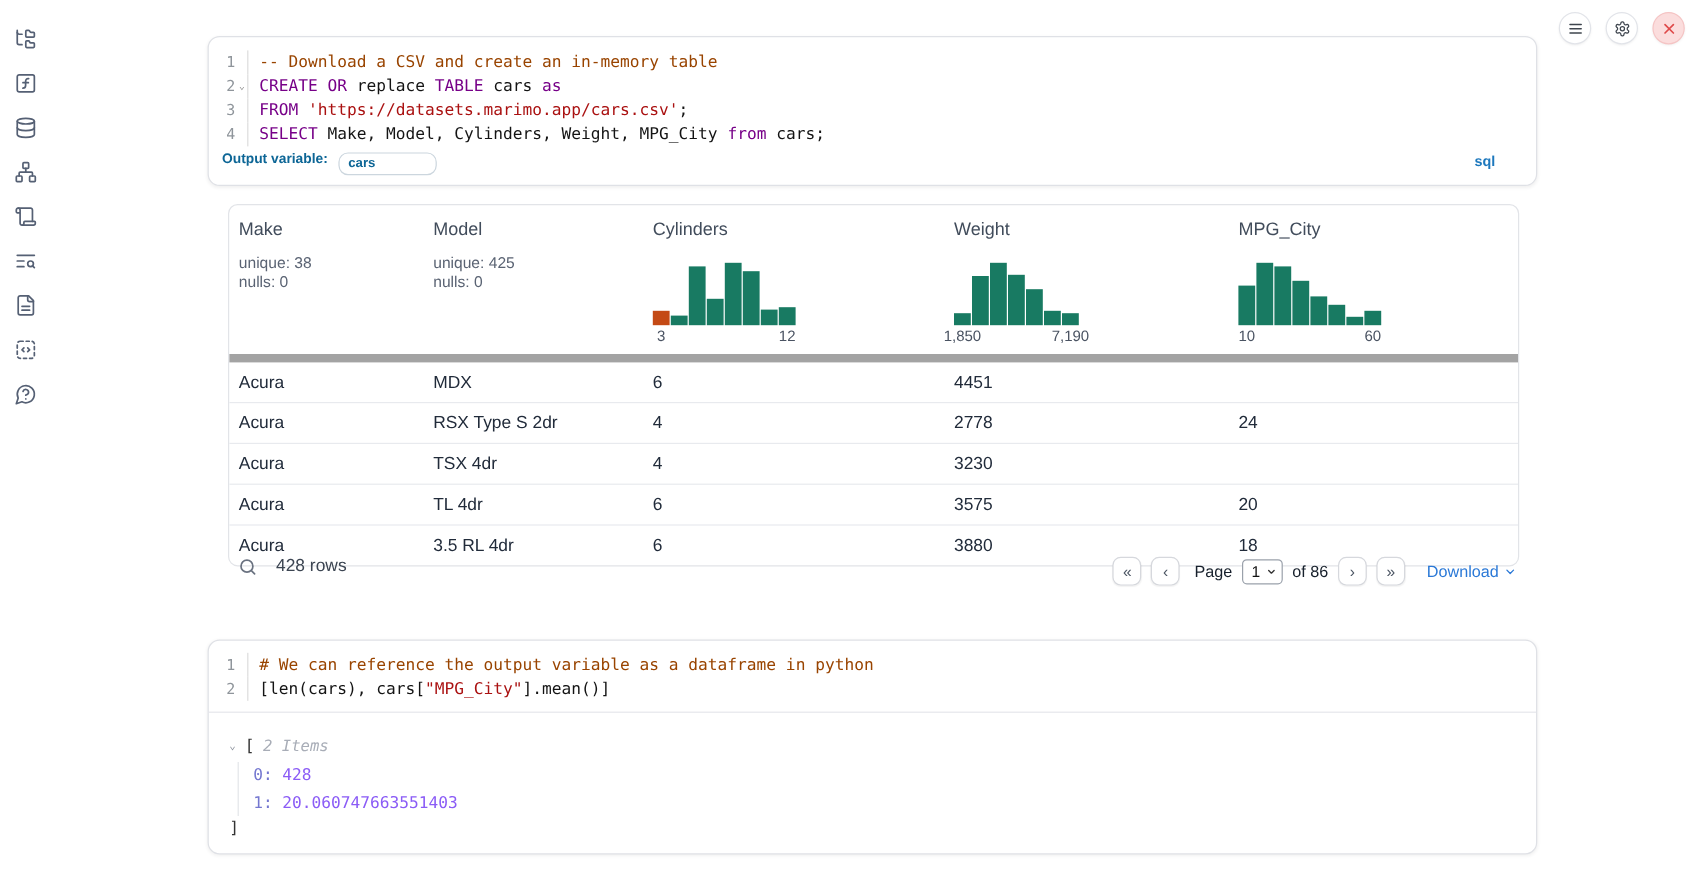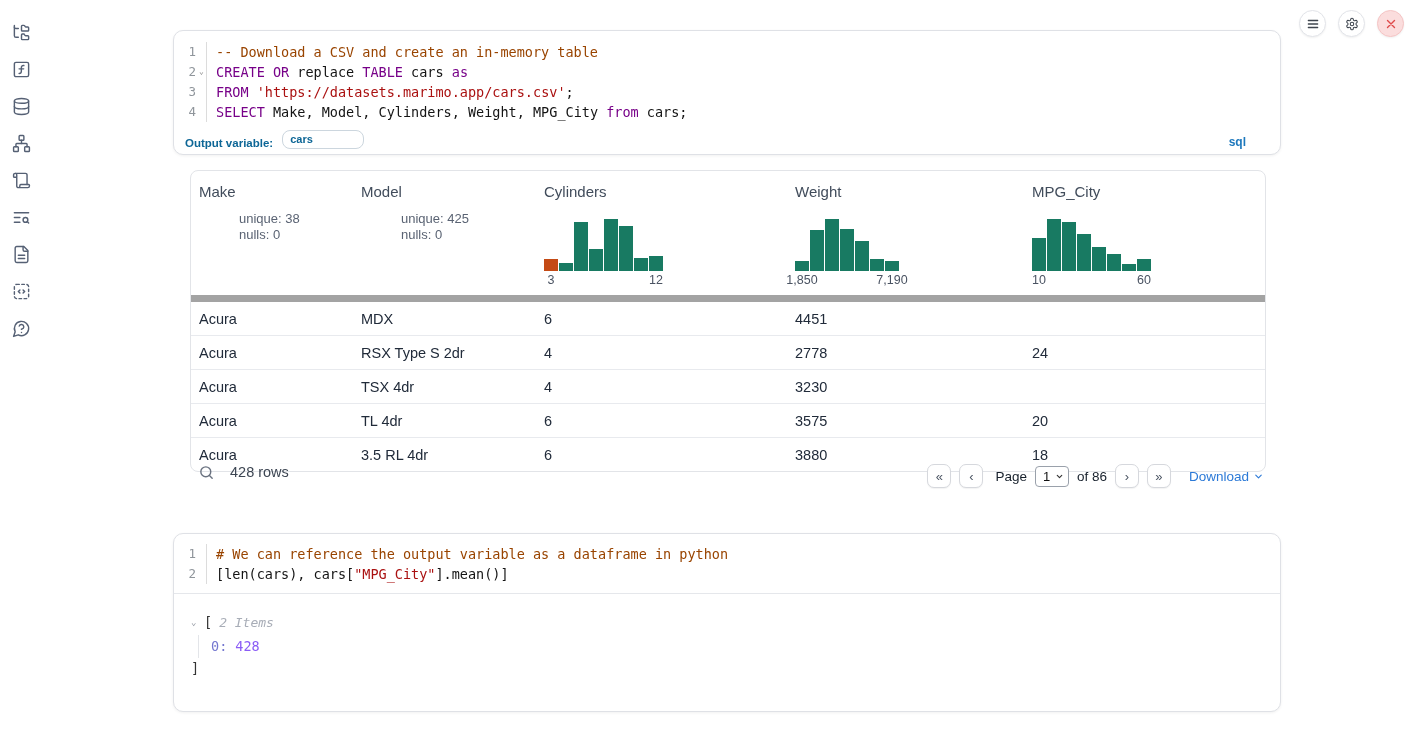--- a/index.html
+++ b/index.html
@@ -25,31 +25,31 @@
   .cell-py .code-block{padding-top:10px;}
   .code-line{display:flex;height:20px;line-height:20px;}
   .gutter{flex:0 0 32px;width:32px;display:flex;justify-content:flex-end;align-items:center;border-right:1px solid #dcdcdc;color:#8f959b;font-size:12.5px;}
   .fold{width:9px;font-size:8px;color:#888;text-align:center;margin-left:1px;}
   .ltext{padding-left:9px;white-space:pre;}
   .tok-comment{color:#994400;}
   .tok-keyword{color:#770088;}
   .tok-string{color:#aa1111;}
   .tok-plain{color:#141414;}
 
-  .sql-footer{position:absolute;left:0;right:0;bottom:5px;height:22px;display:flex;align-items:flex-end;padding:0 34px 0 11px;}
+  .sql-footer{position:absolute;left:0;right:0;bottom:5px;height:22px;display:flex;align-items:flex-start;padding:0 34px 0 11px;}
   .ov-label{font-size:11.5px;font-weight:bold;color:#0d6696;}
   .ov-input{margin-left:9px;width:66px;height:17px;line-height:17px;border:1px solid #ccd6de;border-radius:8px;padding:0 7px;font-size:11px;font-weight:bold;color:#0d6696;}
   .lang-badge{margin-left:auto;font-size:12px;font-weight:bold;color:#1d78bd;}
 
   
   .table-card{position:absolute;left:190px;top:170px;width:1074px;border:1px solid #e2e4e8;border-radius:8px;background:#fff;box-sizing:content-box;overflow:hidden;}
   .t-header{display:grid;grid-template-columns:162px 183px 251px 237px 241px;height:124px;border-bottom:7px solid #a3a3a3;}
   .hcell{position:relative;padding:12px 8px 6px 8px;box-sizing:border-box;}
   .hname{font-size:15px;color:#414c5b;font-weight:500;}
-  .hstat{font-size:13px;color:#5a6373;line-height:16px;margin-left:40px;}
+  .hstat{font-size:13px;color:#5a6373;line-height:16px;}
   .hstat.first{margin-top:11px;}
   .hist{position:absolute;left:8px;bottom:6px;}
   .bars{display:flex;align-items:flex-end;gap:1px;height:52px;}
   .bar{width:14px;background:#187a62;}
   .bar.orange{background:#c44a15;}
   .axis{position:relative;height:16px;font-size:12.5px;color:#4a5362;margin-top:2px;}
   .axmin{position:absolute;left:7px;transform:translateX(-50%);}
   .axmax{position:absolute;right:7px;transform:translateX(50%);}
 
   .trow{display:grid;grid-template-columns:162px 183px 251px 237px 241px;height:33px;border-bottom:1px solid #e8eaee;}
@@ -369,18 +369,19 @@
         </div>
       </div>
     <div class="py-output">
       <div class="tree-line1">
         <span class="tree-toggle">⌄</span>
         <span class="bracket">[</span>
         <span class="items-label">2 Items</span>
       </div>
       <div class="tree-children" id="tree-children">
           <div class="tree-entry"><span class="tkey">0:</span><span class="tval">428</span></div>
+          <div class="tree-entry"><span class="tkey">1:</span><span class="tval">20.060747663551403</span></div>
         </div>
       <div class="close-bracket">]</div>
     </div>
   </section>
 
 </div>
 
 </body></html>

